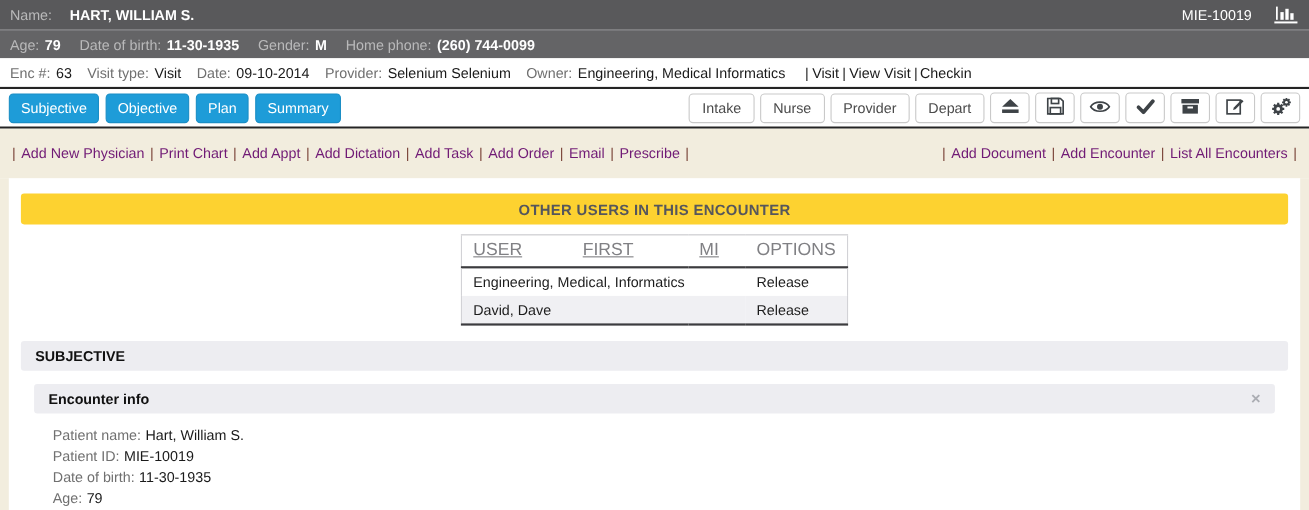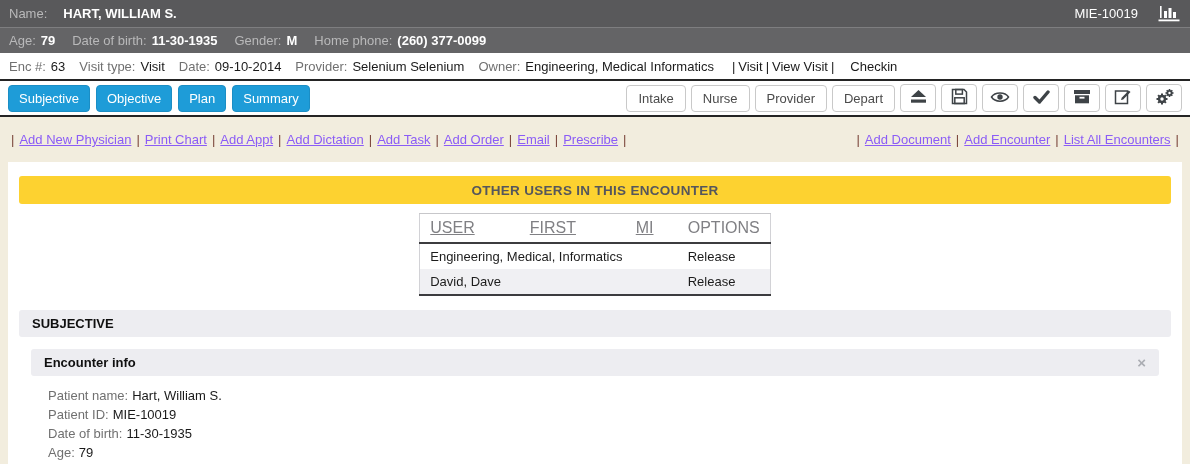--- a/index.html
+++ b/index.html
@@ -24,37 +24,37 @@
   .bar2 .lbl { color:#b9b9ba; margin-right:5px; }
   .bar2 .val { color:#fff; font-weight:bold; }
 
   
   .bar3 { height:28px; background:#fff; border-bottom:2px solid #242424; display:flex; align-items:center; padding:0 9px; }
   .bar3 .pair { margin-right:14px; white-space:nowrap; }
   .bar3 .lbl { color:#707070; margin-right:5px; }
   .bar3 .val { color:#1a1a1a; }
   .bar3 .nav { margin-left:4px; color:#1a1a1a; white-space:nowrap; }
   .bar3 .nav a { color:#1a1a1a; text-decoration:none; margin:0 3px; cursor:pointer; }
-  .bar3 .checkin { margin-left:16px; color:#1a1a1a; cursor:pointer;text-align:right; }
+  .bar3 .checkin { margin-left:2px; color:#1a1a1a; cursor:pointer;text-align:right; }
 
   
   .toolbar { height:36px; background:#fff; border-bottom:2px solid #242424; display:flex; align-items:center; padding:0 8px; }
   .tab { background:#1e9cd8; color:#fff; border:1px solid #1b8ec5; border-radius:4px;
          padding:5px 10px; margin-right:6px; font-size:13px; cursor:pointer;
          font-family:"Liberation Sans","DejaVu Sans",sans-serif; }
   .right-tools { margin-left:auto; display:flex; align-items:center; }
   .stage-btn { background:#fff; border:1px solid #c9c9c9; border-radius:4px; color:#4b4b4b;
                padding:5px 11px; margin-left:5px; font-size:13px; cursor:pointer;
                font-family:"Liberation Sans","DejaVu Sans",sans-serif; }
   .icon-btn { width:36px; height:28px; background:#fff; border:1px solid #c9c9c9; border-radius:4px;
               display:flex; align-items:center; justify-content:center; margin-left:5px; cursor:pointer; padding:0; }
 
   
   .quicklinks { background:#f2edde; height:45px; padding:0 9px; display:flex; align-items:center; justify-content:space-between; }
-  .quicklinks a { color:#8b5cf6; text-decoration:underline; margin:0 3px; cursor:pointer; white-space:nowrap; }
+  .quicklinks a { color:#701a75; margin:0 3px; cursor:pointer; white-space:nowrap; }
   .quicklinks .pipe { color:#7a453a; margin:0 2px; }
 
   
   .main { background:#f2edde; height:302px; }
   .panel { background:#fff; margin:0 8px; height:100%; padding-top:14px; overflow:hidden; }
 
   .banner { margin:0 11px; height:28px; background:#fdd230; border-radius:3px;
             display:flex; align-items:center; justify-content:center;
             font-weight:bold; color:#55565c; letter-spacing:.3px; font-size:13.5px; }
 
@@ -105,21 +105,21 @@
   <span class="pair">
     <span class="lbl">Age:</span><span class="val">79</span>
   </span>
   <span class="pair">
     <span class="lbl">Date of birth:</span><span class="val">11-30-1935</span>
   </span>
   <span class="pair">
     <span class="lbl">Gender:</span><span class="val">M</span>
   </span>
   <span class="pair">
-    <span class="lbl">Home phone:</span><span class="val">(260) 377-0099</span>
+    <span class="lbl">Home phone:</span><span class="val">(260) 744-0099</span>
   </span>
 </div>
 
 <div class="bar3">
   <span class="pair">
     <span class="lbl">Enc #:</span><span class="val">63</span>
   </span>
   <span class="pair">
     <span class="lbl">Visit type:</span><span class="val">Visit</span>
   </span>

